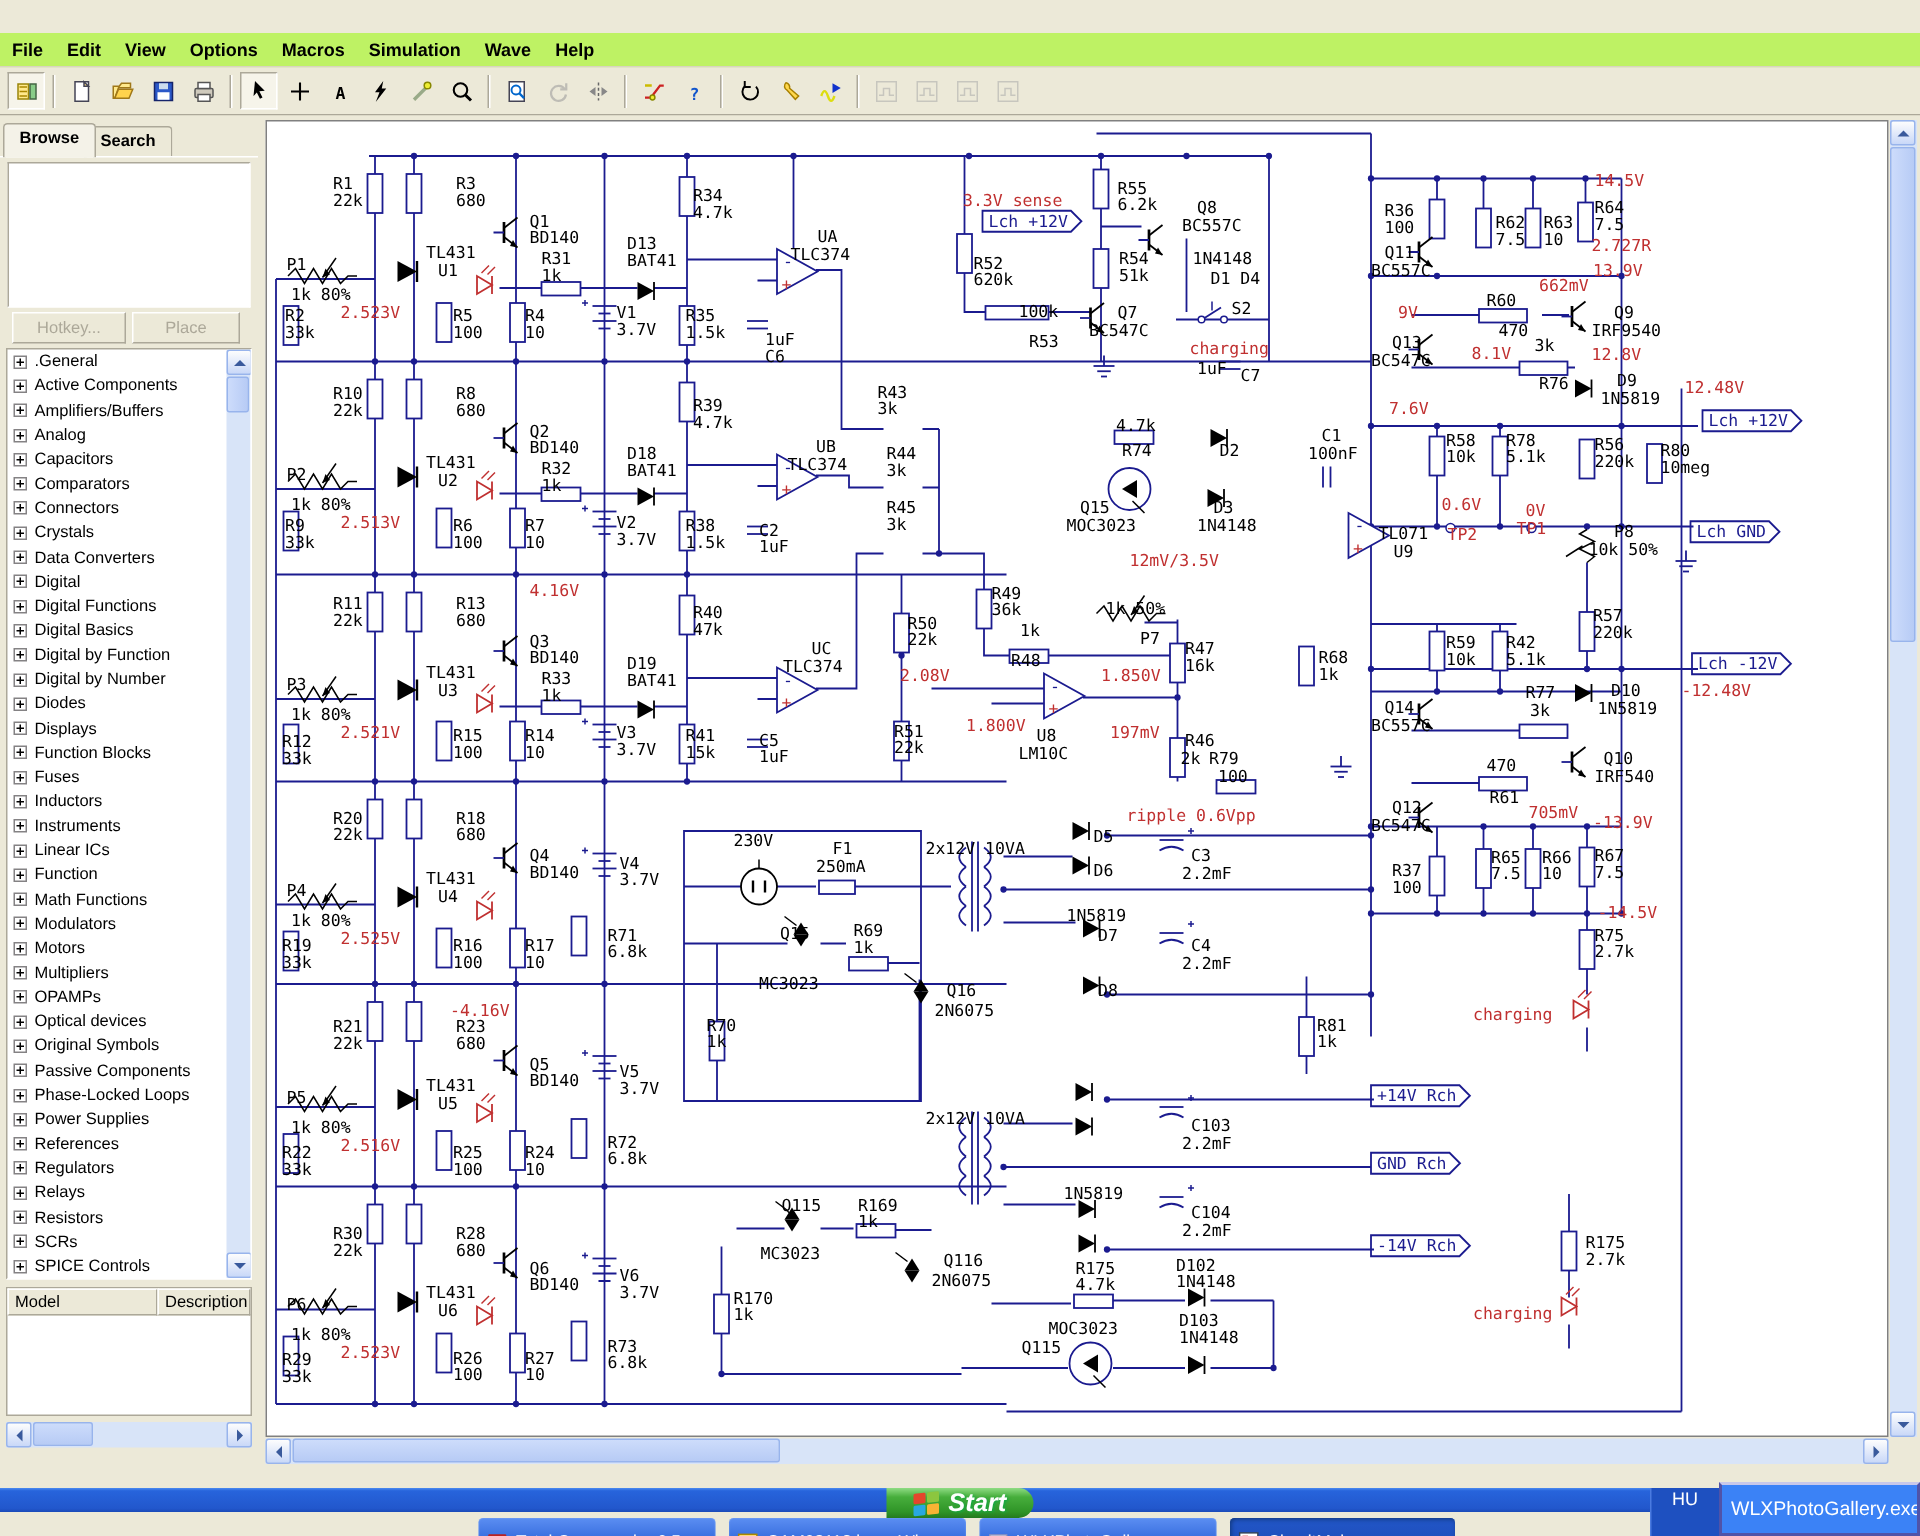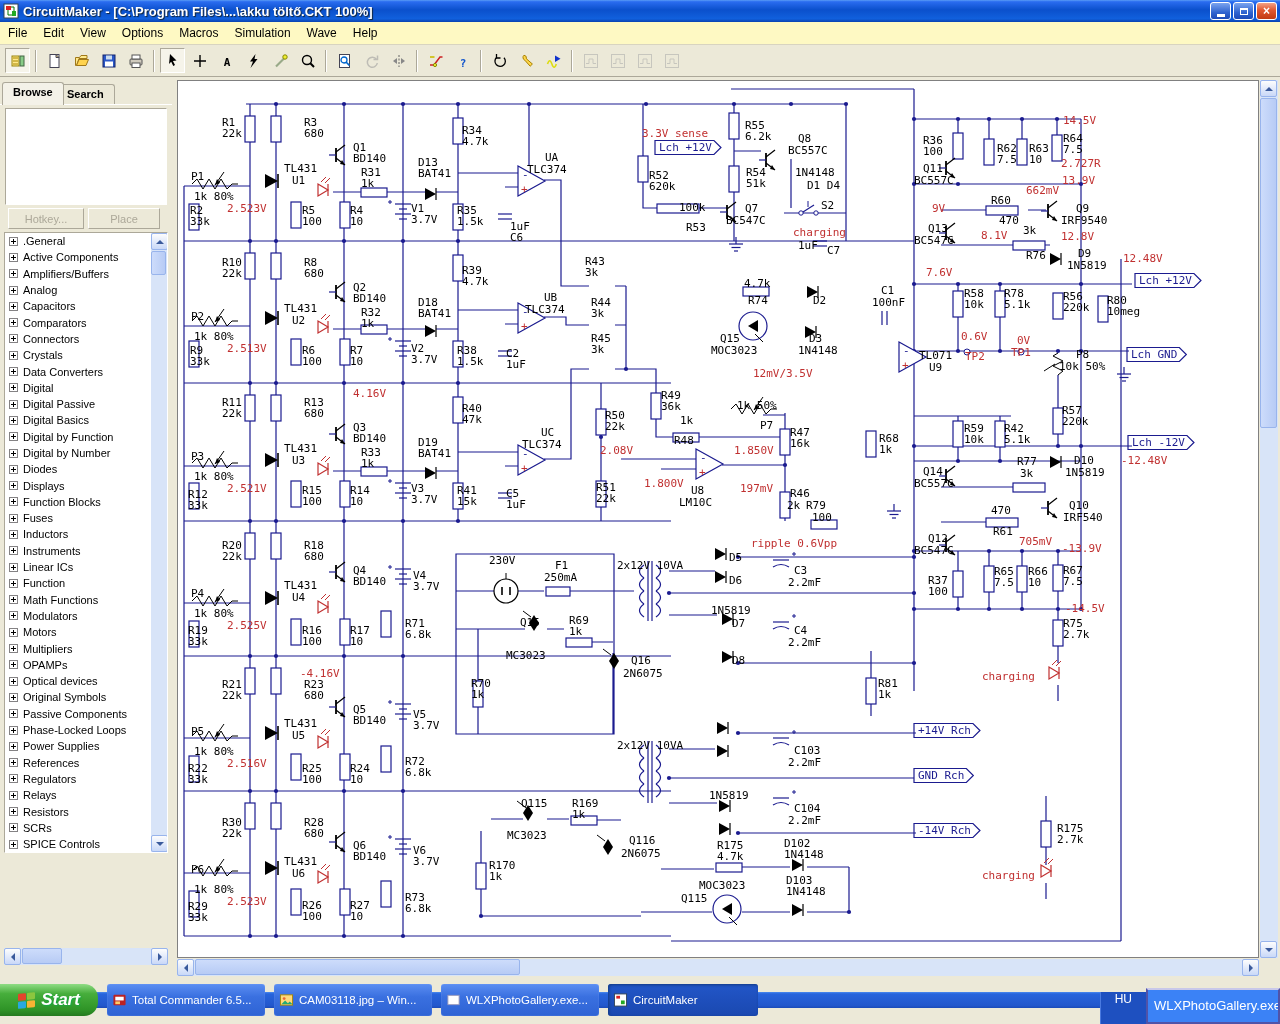--- a/index.html
+++ b/index.html
@@ -17,21 +17,21 @@
   .wbtns { display:flex; gap:2px; }
   .wbtn { width:21px; height:18px; border:1px solid #fff; border-radius:3px;
     background:linear-gradient(180deg,#7ba4ef,#2e63cf 60%,#1c4ab8); display:flex;
     align-items:center; justify-content:center; color:#fff; font-size:12px; font-weight:bold; }
   .wbtn.close { background:linear-gradient(180deg,#f2a287,#e0572f 45%,#c13a12); }
   .wb-min { width:8px; height:3px; background:#fff; margin-top:8px; }
   .wb-rest { width:8px; height:7px; border:1px solid #fff; border-top:2px solid #fff; }
 
   
   #menubar { position:absolute; left:0; top:22px; width:1280px; height:23px;
-    background:#fef9c3; border-bottom:1px solid #d8d4c0; display:flex; align-items:center; }
+    background:#bef264; border-bottom:1px solid #d8d4c0; display:flex; align-items:center;font-weight:bold; }
   #menubar .mitem { padding:3px 8px; font-size:12px; color:#000; }
   #toolbar { position:absolute; left:0; top:45px; width:1280px; height:32px;
     background:#ece9d8; border-bottom:1px solid #aca899; display:flex; align-items:center; padding-left:4px; }
   .tbtn { width:25px; height:25px; margin:0 1px; display:flex; align-items:center; justify-content:center;
     border:1px solid transparent; }
   .tbtn.pressed { border-color:#aca899 #fff #fff #aca899; background:#f6f4ea; }
   .tbtn.disabled { opacity:.55; }
   .tsep { width:2px; height:22px; margin:0 4px; border-left:1px solid #aca899; border-right:1px solid #fff; }
 
   
@@ -78,21 +78,21 @@
   #canvas { position:absolute; left:177px; top:80px; width:1082px; height:878px; background:#fff;
     border:1px solid #808080; }
   #vscroll { position:absolute; left:1260px; top:80px; width:18px; height:878px; background:#d8e4f8; }
   #hscroll { position:absolute; left:177px; top:959px; width:1082px; height:17px; background:#d8e4f8; }
   #sbcorner { position:absolute; left:1260px; top:959px; width:18px; height:17px; background:#ece9d8; }
   svg text { font-family:"DejaVu Sans Mono", monospace; font-size:11px; }
   text.k { fill:#000; } text.r { fill:#c03030; } text.f { fill:#1b1b8f; }
 
   
   #taskbar { position:absolute; left:0; top:992px; width:1280px; height:16px;
-    background:linear-gradient(180deg,#4a8af0 0%,#2764dc 12%,#2257cc 85%,#1a4ab8 100%); display:flex; align-items:center; }
+    background:linear-gradient(180deg,#4a8af0 0%,#2764dc 12%,#2257cc 85%,#1a4ab8 100%); display:flex; align-items:center;flex-direction:column; }
   #startbtn { height:32px; width:98px; border-radius:0 14px 14px 0;
     background:linear-gradient(180deg,#8fdc84 0%,#47ae3c 30%,#2f9427 80%,#247a1e 100%);
     display:flex; align-items:center; justify-content:center; gap:6px;
     color:#fff; font-size:17px; font-style:italic; font-weight:bold; text-shadow:1px 1px 2px #1a4; }
   .winflag { width:17px; height:15px; display:grid; grid-template-columns:8px 8px; grid-gap:1px; transform:skewY(-6deg); }
   .winflag i { display:block; border-radius:1px; }
   .task { height:26px; margin-left:9px; width:158px; border-radius:3px; display:flex; align-items:center;
     background:linear-gradient(180deg,#5b8ef2,#3a70e0 40%,#2e63d4); box-shadow:inset 0 0 1px #9bf;
     color:#fff; font-size:11.5px; padding:16px 5px; white-space:nowrap; overflow:hidden; }
   .task.active { background:linear-gradient(180deg,#2256c8,#1a48b0); box-shadow:inset 1px 1px 3px #123a80; width:150px; }
@@ -102,40 +102,20 @@
   #tray span { color:#fff; font-size:12px; }
   #wlx-overlay { position:absolute; left:1146px; top:988px; width:134px; height:36px;
     background:#3b82f6; border:2px solid #5053a8; border-top:2px solid #c8c8ea;
     color:#fff; font-size:13px; padding:8px 0 0 6px; white-space:nowrap; overflow:hidden; }
 </style>
 </head>
 <body>
 
 <div id="app">
 
-  <div id="titlebar">
-    <svg class="ticon" viewBox="0 0 16 16">
-      <rect x="1" y="1" width="14" height="14" fill="#fff" stroke="#345"></rect>
-      <rect x="3" y="3" width="5" height="4" fill="#d22"></rect>
-        <rect x="9" y="8" width="4" height="5" fill="#2a2"></rect>
-      <path d="M5 7v5h4M11 8V4H8" stroke="#070" fill="none"></path>
-    </svg>
-    <span class="ttext">CircuitMaker - [C:\Program Files\...\akku töltő.CKT 100%]</span>
-    <div class="wbtns">
-      <div class="wbtn">
-          <div class="wb-min"></div>
-        </div>
-      <div class="wbtn">
-          <div class="wb-rest"></div>
-        </div>
-      <div class="wbtn close">
-          <span>×</span>
-        </div>
-    </div>
-  </div>
 
   <div id="menubar">
       <div class="mitem">File</div>
       <div class="mitem">Edit</div>
       <div class="mitem">View</div>
       <div class="mitem">Options</div>
       <div class="mitem">Macros</div>
       <div class="mitem">Simulation</div>
       <div class="mitem">Wave</div>
       <div class="mitem">Help</div>
@@ -331,21 +311,21 @@
           <div class="titem">
             <span class="plus"></span>
             <span>Data Converters</span>
           </div>
           <div class="titem">
             <span class="plus"></span>
             <span>Digital</span>
           </div>
           <div class="titem">
             <span class="plus"></span>
-            <span>Digital Passive</span>
+            <span>Digital Functions</span>
           </div>
           <div class="titem">
             <span class="plus"></span>
             <span>Digital Basics</span>
           </div>
           <div class="titem">
             <span class="plus"></span>
             <span>Digital by Function</span>
           </div>
           <div class="titem">
@@ -451,20 +431,24 @@
         </div>
       <div id="tree-scroll">
         <div class="sb-arrow up" style="left:0;top:0">
             <i></i>
           </div>
         <div class="sb-thumb" style="left:0;top:18px;width:15px;height:24px"></div>
         <div class="sb-arrow down" style="left:0;bottom:0">
             <i></i>
           </div>
       </div>
+    </div>
+    <div id="model-box">
+      <div class="mhead" style="left:0;width:100px">Model</div>
+      <div class="mhead" style="left:100px;width:62px">Description</div>
     </div>
     <div id="side-hscroll">
       <div class="sb-arrow left" style="left:0;top:0">
           <i></i>
         </div>
       <div class="sb-thumb h" style="left:18px;top:0;width:40px;height:16px"></div>
       <div class="sb-arrow right" style="right:0;top:0">
           <i></i>
         </div>
     </div>

